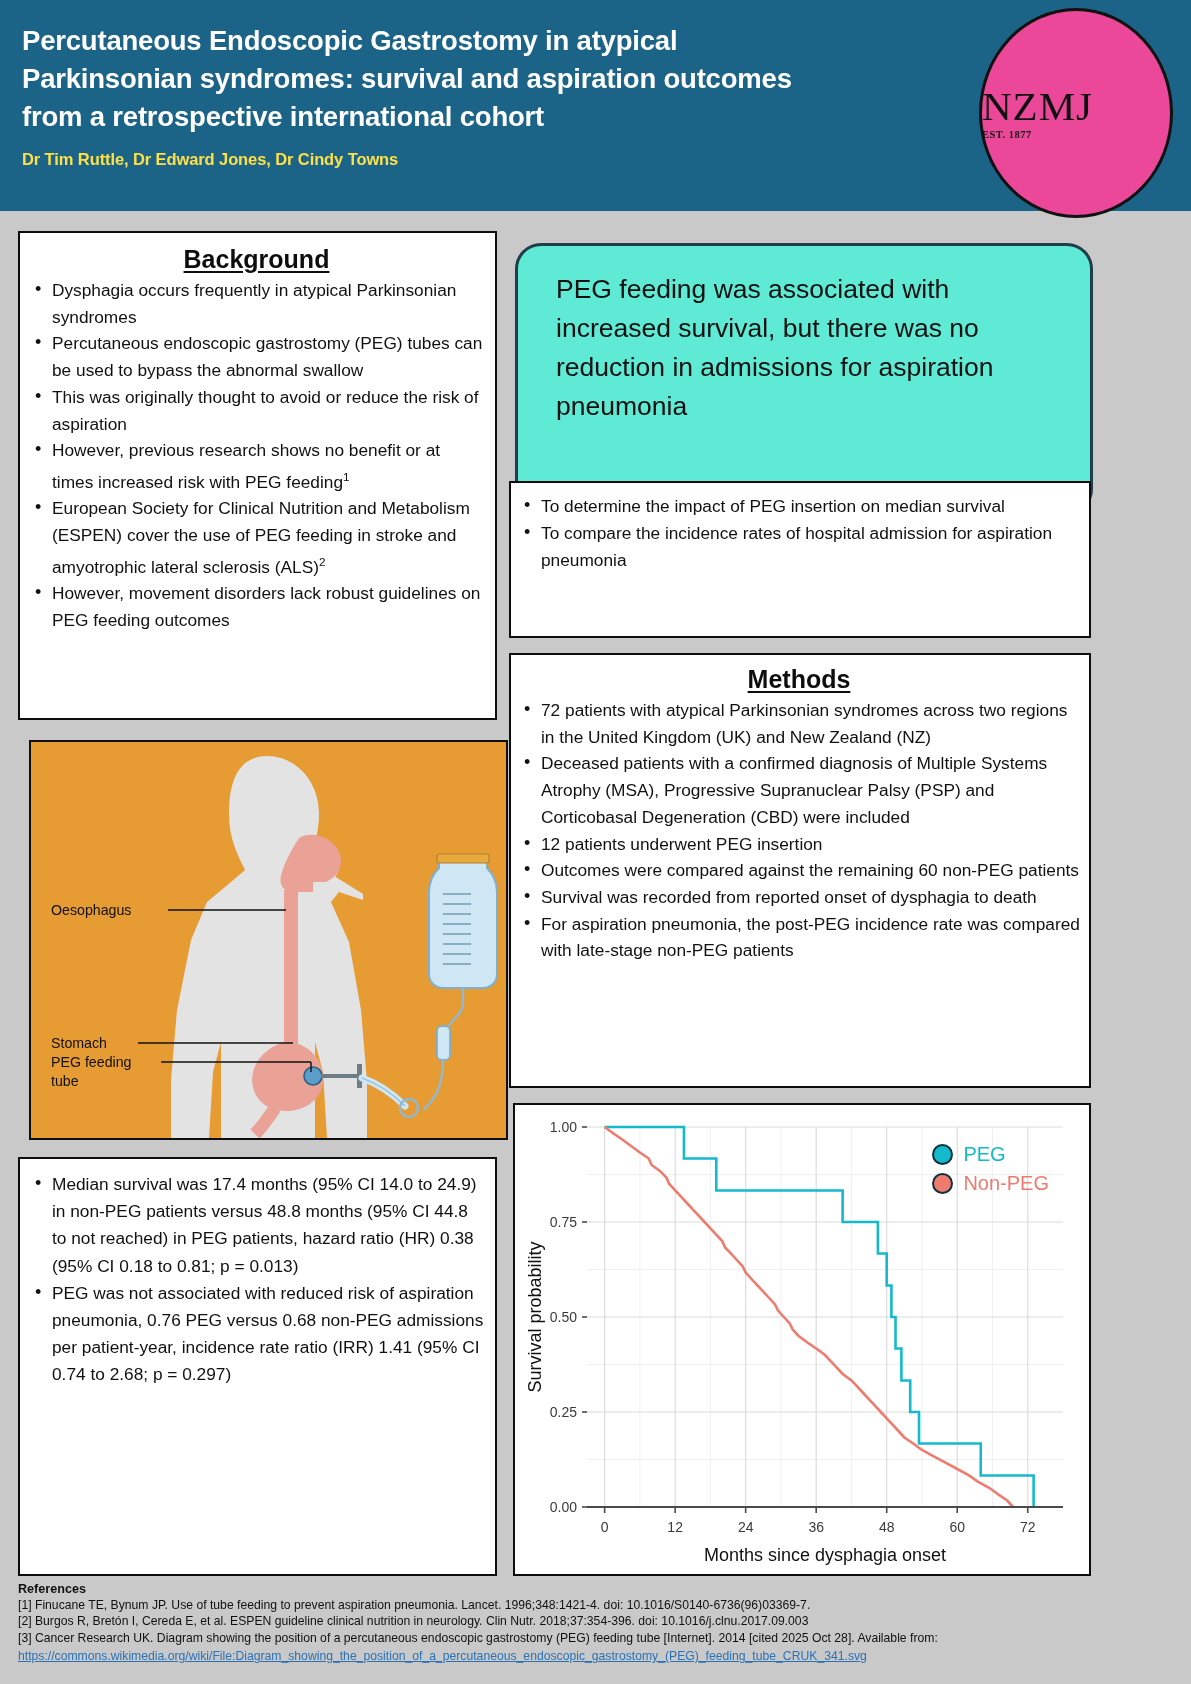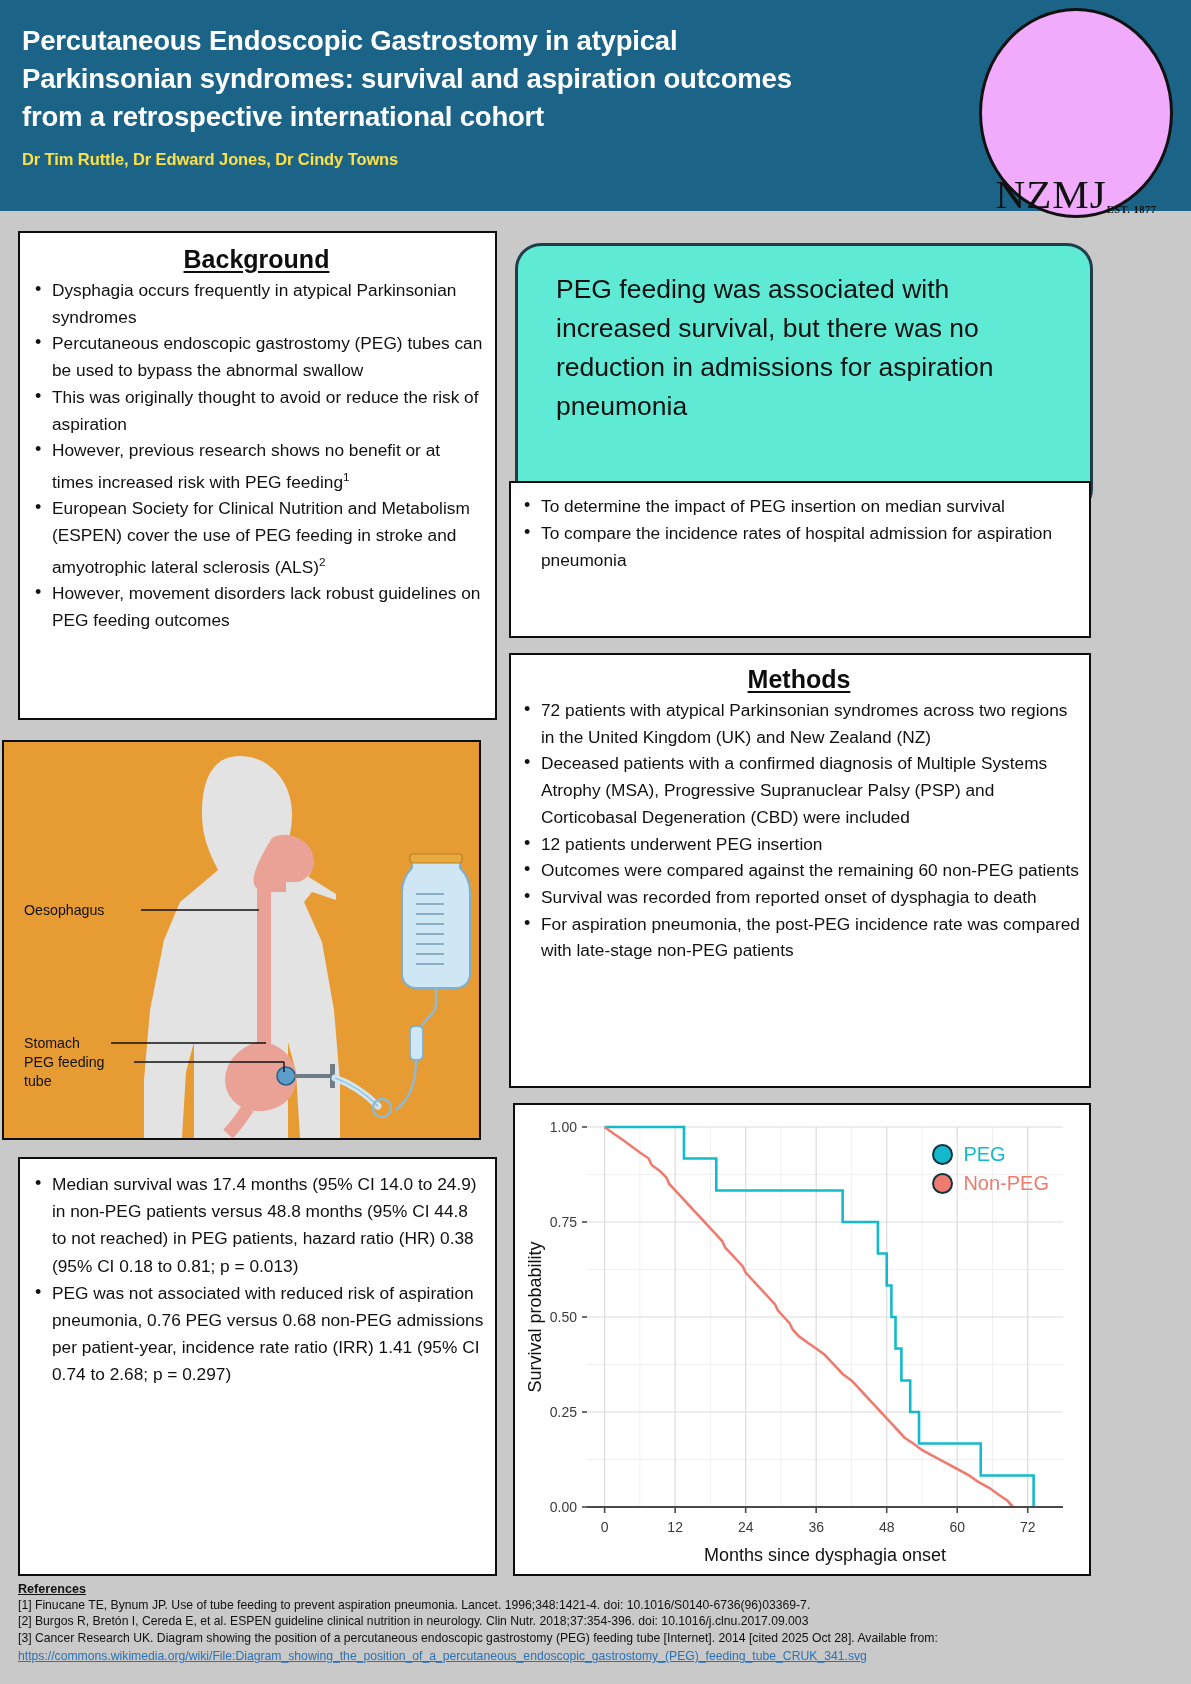--- a/index.html
+++ b/index.html
@@ -23,23 +23,23 @@
   }
   .header-authors {
     color: #fde047; font-weight: bold; font-size: 16.5px; margin-top: 14px;
     letter-spacing: -0.1px;
   }
   .logo-wrap {
     position: absolute; right: 18px; top: 8px; width: 194px; height: 210px;
   }
   .logo-ellipse {
     width: 194px; height: 210px; border-radius: 50%;
-    background: #f0abfc; border: 3px solid #111;
-    display: flex; 
-    align-items: flex-end; justify-content: center;
+    background: #ec4899; border: 3px solid #111;
+    display: flex; flex-direction: column;
+    align-items: flex-start; justify-content: center;
   }
   .logo-nzmj {
     font-family: "Liberation Serif", serif; font-size: 41px;
     letter-spacing: 1px; color: #111; line-height: 1;
   }
   .logo-est {
     font-family: "Liberation Serif", serif; font-size: 10.5px;
     letter-spacing: 0.5px; color: #111; margin-top: 2px; font-weight: bold;
   }
 
@@ -75,21 +75,21 @@
 
   
   #aims-panel { left: 509px; top: 481px; width: 582px; height: 157px; padding: 10px 8px 6px 6px; }
   #aims-panel ul.bullets > li { font-size: 17.3px; line-height: 27px; }
 
   
   #methods-panel { left: 509px; top: 653px; width: 582px; height: 435px; padding: 10px 8px 6px 6px; }
 
   
   #image-panel {
-    position: absolute; left: 2px; top: 740px; width: 479px; height: 400px;
+    position: absolute; left: 29px; top: 740px; width: 479px; height: 400px;
     background: #fca5a5; border: 2.5px solid #0d0d0d; overflow: hidden;
   }
   #image-panel svg { display: block; }
   .anno-label { font-family: "Liberation Sans", sans-serif; font-size: 14.2px; fill: #111; }
 
   
   #results-panel { left: 18px; top: 1157px; width: 479px; height: 419px; padding: 12px 10px 6px 8px; }
   #results-panel ul.bullets > li { font-size: 17.3px; line-height: 27.2px; }
 
   
@@ -101,21 +101,21 @@
     width: 21px; height: 21px; border-radius: 50%;
     border: 2.5px solid #10323f; margin-right: 10px;
   }
   .legend-label { font-size: 20px; text-align: center; }
 
   
   #references {
     position: absolute; left: 18px; top: 1582px; width: 1160px; height: 102px;
   }
   .ref-head {
-    font-size: 12.6px; font-weight: bold; text-decoration: underline;
+    font-size: 12.6px; font-weight: bold; 
     color: #111; margin-bottom: 1px;
   }
   .ref-line { font-size: 12.2px; line-height: 16.4px; color: #111; }
   .ref-link { font-size: 12.2px; line-height: 16.4px; color: #2a72b5; text-decoration: underline; word-break: break-all; }
 </style>
 </head>
 <body>
 
 <div class="poster">
 

